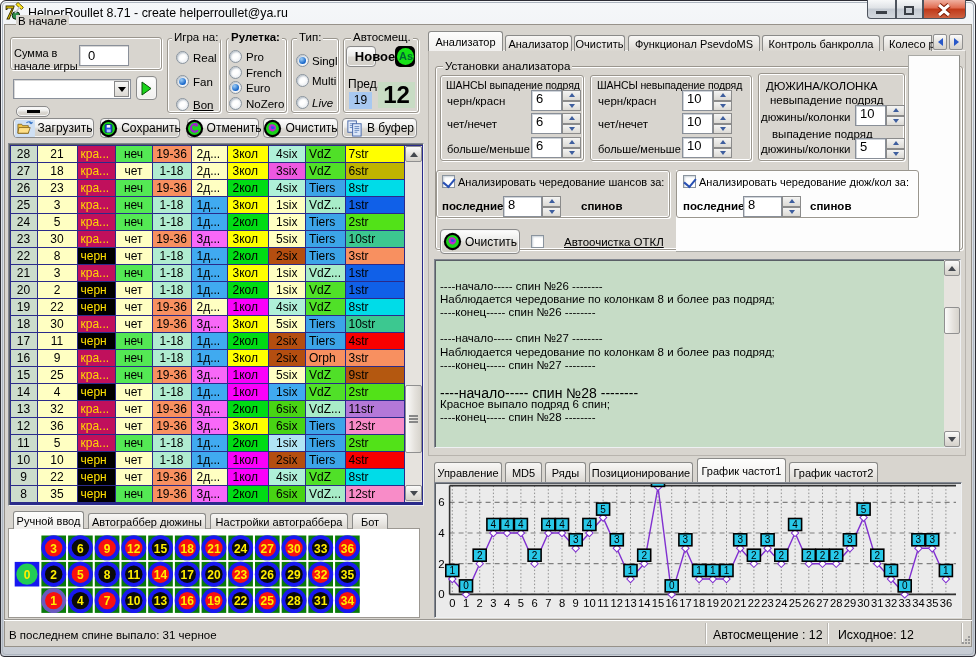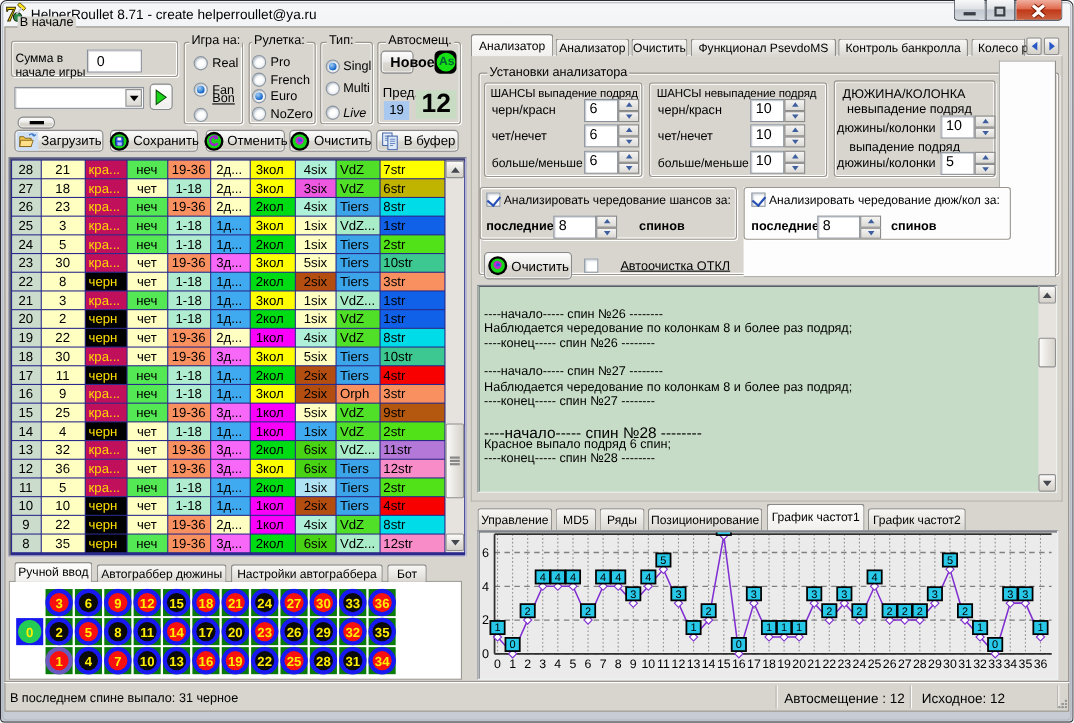--- a/index.html
+++ b/index.html
@@ -73,24 +73,24 @@
 <div class="lab11" style="left:14px;top:60px;">начале игры</div>
 <div class="edit" style="left:79px;top:45px;width:50px;height:21px;padding:2px 0 0 8px;">0</div>
 
 <div class="grp2" style="left:167px;top:38px;width:54px;height:75px;"></div>
 <div class="glab" style="left:172px;top:31px;">Игра на:</div>
 <div class="radio" style="left:176px;top:51px;"></div>
 <div class="lab115" style="left:193px;top:52px;">Real</div>
 <div class="radio on" style="left:176px;top:75px;"></div>
 <div class="lab115" style="left:193px;top:76px;">Fan</div>
 <div class="radio" style="left:176px;top:98px;"></div>
-<div class="lab115" style="left:193px;top:84px;text-decoration:underline;">Bon</div>
+<div class="lab115" style="left:193px;top:99px;text-decoration:underline;">Bon</div>
 
 <div class="grp2" style="left:226px;top:38px;width:61px;height:75px;"></div>
-<div class="glab" style="left:229px;top:31px;">Рулетка:</div>
+<div class="glab" style="left:229px;top:31px;font-weight:bold;">Рулетка:</div>
 <div class="radio" style="left:229px;top:50px;"></div>
 <div class="lab115" style="left:246px;top:51px;">Pro</div>
 <div class="radio" style="left:229px;top:66px;"></div>
 <div class="lab115" style="left:246px;top:67px;">French</div>
 <div class="radio on" style="left:229px;top:81px;"></div>
 <div class="lab115" style="left:246px;top:82px;">Euro</div>
 <div class="radio" style="left:229px;top:97px;"></div>
 <div class="lab115" style="left:246px;top:98px;">NoZero</div>
 
 <div class="grp2" style="left:291px;top:38px;width:48px;height:75px;"></div>

